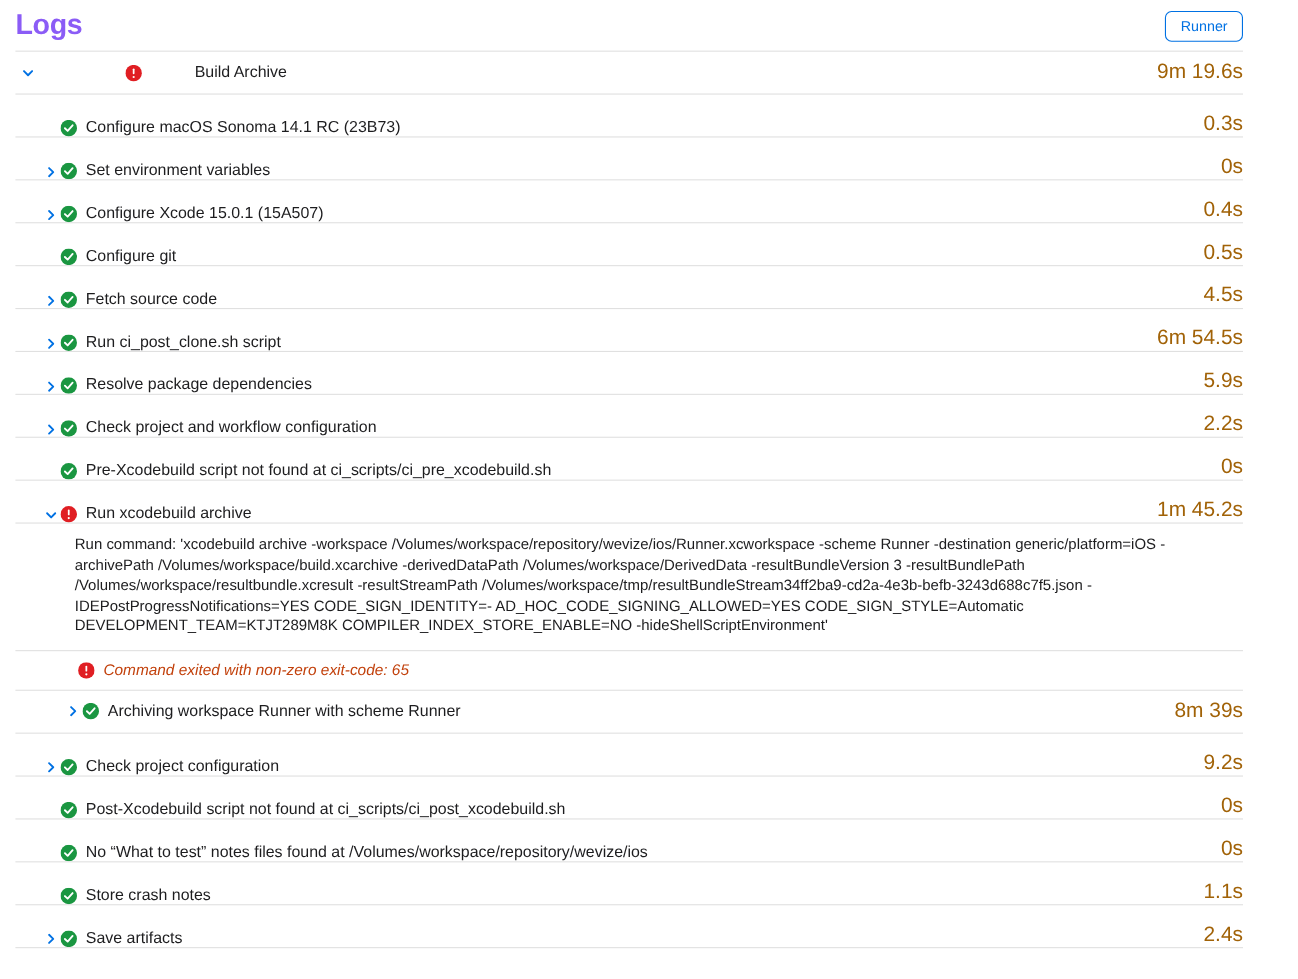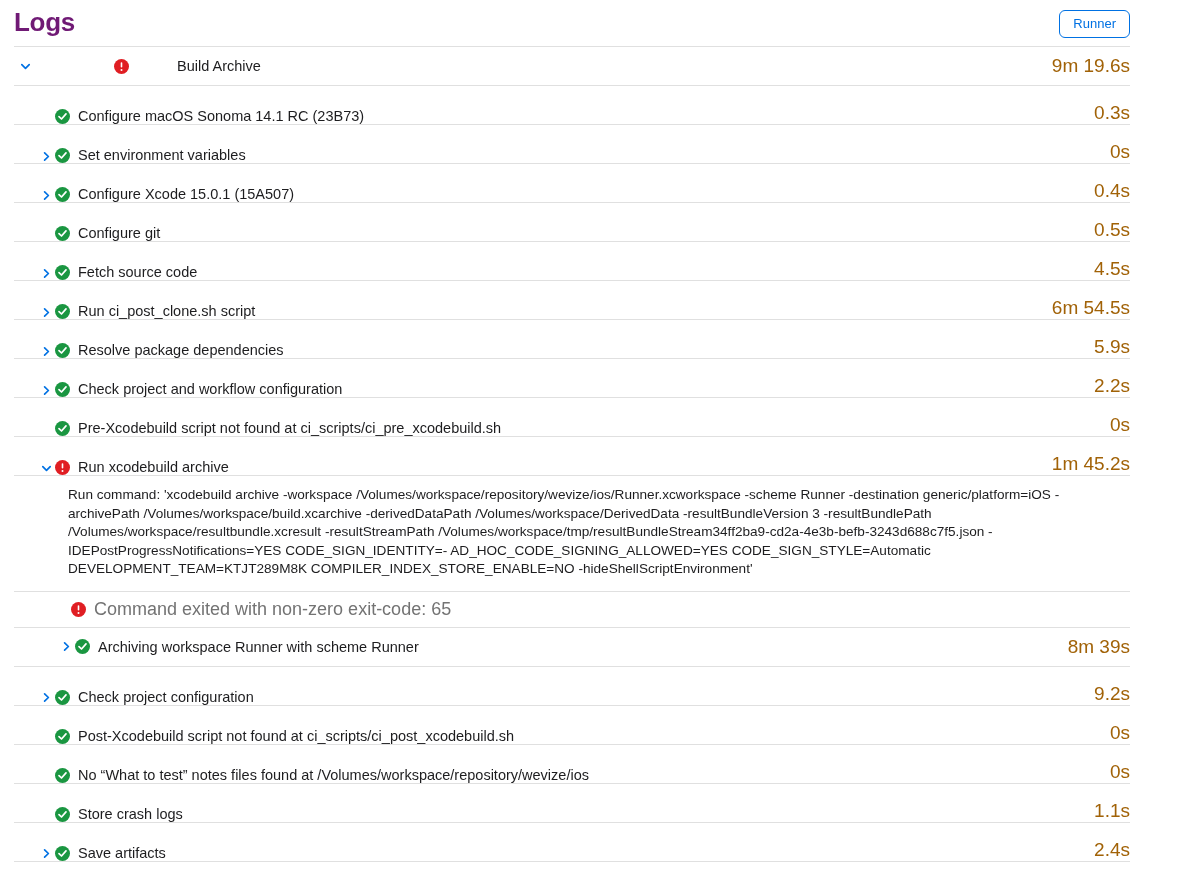--- a/index.html
+++ b/index.html
@@ -26,21 +26,21 @@
     align-items: flex-start;
     justify-content: space-between;
     padding: 6px 50px 0 14px;
     height: 42px;
     box-sizing: border-box;
   }
   .page-title {
     font-size: 26px;
     font-weight: bold;
     letter-spacing: -0.3px;
-    color: #701a75;
+    color: #8b5cf6;
     margin: 0;
     line-height: 32px;
   }
   .rebuild-button {
     font-family: "Liberation Sans", sans-serif;
     font-size: 13px;
     color: #0071e3;
     background: #ffffff;
     border: 1px solid #0071e3;
     border-radius: 6px;
@@ -131,22 +131,23 @@
     align-items: center;
     height: 36px;
     border-bottom: 1px solid #e0e0e0;
     padding-left: 57px;
     box-sizing: border-box;
   }
   .error-row .status-icon {
     margin-right: 8px;
   }
   .error-text {
-    color: #737373;
-    font-size: 18px;
+    color: #c2410c;
+    font-size: 14px;
+    font-style: italic;
   }
 </style>
 </head>
 <body>
 
 <div class="page">
 
   <div class="header">
     <h1 class="page-title">Logs</h1>
     <button class="rebuild-button">Runner</button>
@@ -412,21 +413,21 @@
             <path d="M3.6 1.8 L7.4 5.5 L3.6 9.2" stroke="currentColor" stroke-width="1.7" fill="none" stroke-linecap="round" stroke-linejoin="round"></path>
           </svg>
         </span>
         <span style="display: inline-block; width: 2px;"></span>
         <span class="status-icon success" style="color: rgb(26, 150, 65); background: transparent;">
           <svg width="15" height="15" viewBox="0 0 15 15">
             <circle cx="7.5" cy="7.5" r="7.5" fill="currentColor"></circle>
             <path d="M4 7.6 L6.5 10 L11 4.9" stroke="#fff" stroke-width="1.7" fill="none" stroke-linecap="round" stroke-linejoin="round"></path>
           </svg>
         </span>
-        <span class="row-label">Store crash logs</span>
+        <span class="row-label">Store crash notes</span>
         <span class="row-duration">1.1s</span>
       </div>
       <div class="row indent-1">
         <span class="disclosure">
           <svg width="11" height="11" viewBox="0 0 11 11">
             <path d="M3.6 1.8 L7.4 5.5 L3.6 9.2" stroke="currentColor" stroke-width="1.7" fill="none" stroke-linecap="round" stroke-linejoin="round"></path>
           </svg>
         </span>
         <span style="display: inline-block; width: 2px;"></span>
         <span class="status-icon success" style="color: rgb(26, 150, 65); background: transparent;">

